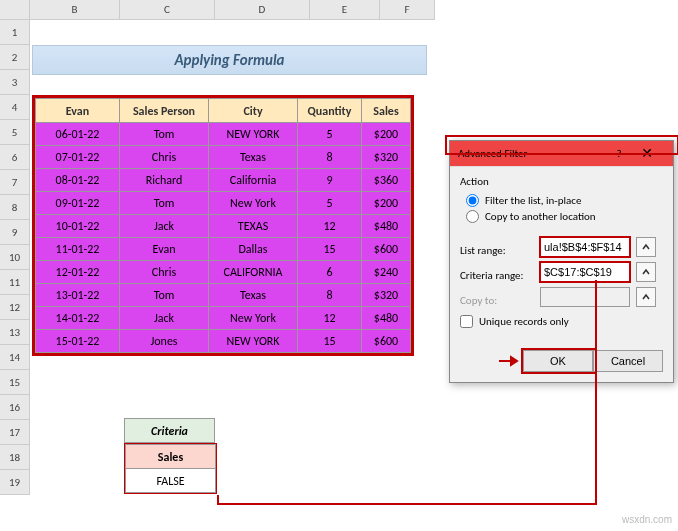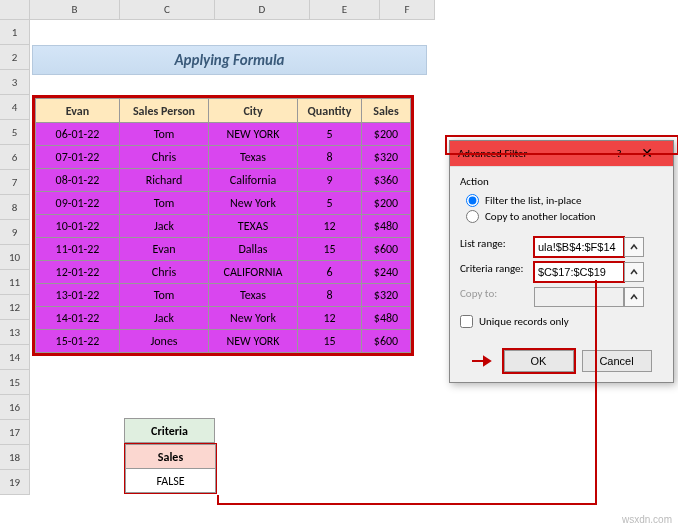--- a/index.html
+++ b/index.html
@@ -15,43 +15,43 @@
     .title-bar { position: absolute; left: 32px; top: 45px; width: 395px; height: 30px; background: linear-gradient(180deg, #d4e5f7 0%, #c8dcf0 100%); display: flex; align-items: center; justify-content: center; font-weight: bold; color: #3a5a7a; border: 1px solid #b5c9de; font-style: italic; font-size: 15px; }
     
     .data-table { position: absolute; left: 32px; top: 95px; border: 3px solid #c00000; }
     .data-table table { border-collapse: collapse; }
     .data-table th { background: #ffe9bd; border: 1px solid #999; padding: 4px 8px; font-weight: bold; text-align: center; height: 24px; color: #333; }
     .data-table td { background: #d946ef; border: 1px solid #999; padding: 3px 8px; text-align: center; height: 23px; }
     
     .criteria-box { position: absolute; left: 124px; top: 418px; }
     .criteria-box table { border-collapse: collapse; }
     .criteria-box td { border: 1px solid #999; width: 90px; height: 24px; text-align: center; }
-    .crit-title { background: #e0efe0; font-weight: bold; }
+    .crit-title { background: #e0efe0; font-weight: bold; font-style: italic; }
     .crit-header { background: #fbd7d0; font-weight: bold; }
     .crit-value { background: #fff; }
     .crit-frame { border: 1.5px solid #c00000; }
     
     .dialog { position: absolute; left: 449px; top: 140px; width: 225px; background: #f0f0f0; border: 1px solid #888; box-shadow: 2px 2px 8px rgba(0,0,0,0.3); font-size: 11px; }
     .dialog-titlebar { height: 26px; background: #ef4444; border-bottom: 1px solid #ddd; display: flex; align-items: center; padding: 0 8px; position: relative; }
     .dialog-titlebar .title { flex: 1; }
     .dialog-titlebar .help { width: 20px; text-align: center; cursor: pointer; }
     .dialog-titlebar .close { width: 36px; height: 26px; display: flex; align-items: center; justify-content: center; cursor: pointer; font-size: 14px; }
     .dialog-body { padding: 8px 10px; }
     .dialog-body .section-label { margin-bottom: 6px; }
     .radio-row { display: flex; align-items: center; margin: 3px 0 3px 6px; gap: 6px; }
     .radio-row input { margin: 0; }
-    .field-row { display: flex; align-items: flex-start; margin: 5px 0; }
+    .field-row { display: flex; align-items: flex-end; margin: 5px 0; gap: 6px; }
     .field-row label { width: 74px; }
     .field-row input[type=text] { width: 90px; height: 20px; border: 1px solid #999; padding: 1px 3px; font-size: 11px; background: #fff; }
     .field-row input[disabled] { background: #f0f0f0; color: #aaa; }
     .field-row .range-red { outline: 2px solid #c00000; outline-offset: -1px; }
     .collapse-btn { width: 20px; height: 20px; border: 1px solid #999; background: #f8f8f8; display: flex; align-items: center; justify-content: center; cursor: pointer; }
     .collapse-btn svg { width: 10px; height: 10px; }
     .check-row { display: flex; align-items: center; gap: 6px; margin: 8px 0; }
-    .dialog-buttons { display: flex; gap: 8px; padding: 6px 10px 10px; justify-content: center; align-items: center; }
+    .dialog-buttons { display: flex; gap: 0; padding: 6px 10px 10px; justify-content: flex-end; align-items: center; }
     .dialog-buttons button { width: 70px; height: 22px; border: 1px solid #999; background: #e8e8e8; cursor: pointer; font-size: 11px; }
     .dialog-buttons button.ok { outline: 2px solid #c00000; }
     .red-arrow { width: 24px; height: 12px; }
     
     .red-line { position: absolute; background: #c00000; z-index: 5; }
     .dialog-frame { position: absolute; border: 2px solid #c00000; pointer-events: none; z-index: 50; }
     
     .watermark { position: absolute; right: 6px; bottom: 6px; font-size: 10px; color: #bbb; font-family: Arial; }
   </style>
 </head>

